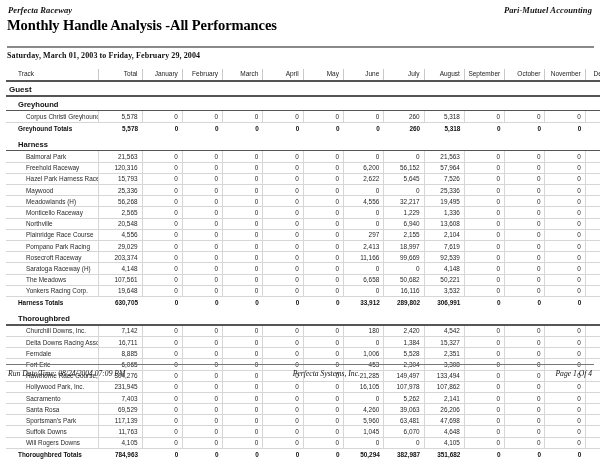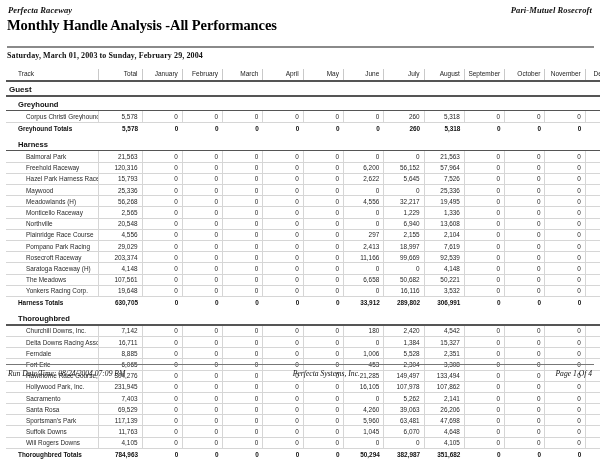--- a/index.html
+++ b/index.html
@@ -179,25 +179,25 @@
   }
   .footer-center { flex: 0 0 auto; margin-left: -28px; }
 </style>
 </head>
 <body>
 
 <div class="page">
 
   <div class="top-band">
     <span>Perfecta Raceway</span>
-    <span>Pari-Mutuel Rosecroft</span>
+    <span>Pari-Mutuel Accounting</span>
   </div>
 
   <div class="report-title">Monthly Handle Analysis -All Performances</div>
-  <div class="report-range">Saturday, March 01, 2003 to Sunday, February 29, 2004</div>
+  <div class="report-range">Saturday, March 01, 2003 to Friday, February 29, 2004</div>
 
   <table class="grid">
     <colgroup>
       <col class="c-track">
         <col class="c-total">
       <col class="c-mon">
         <col class="c-mon">
         <col class="c-mon">
         <col class="c-mon">
       <col class="c-mon">

